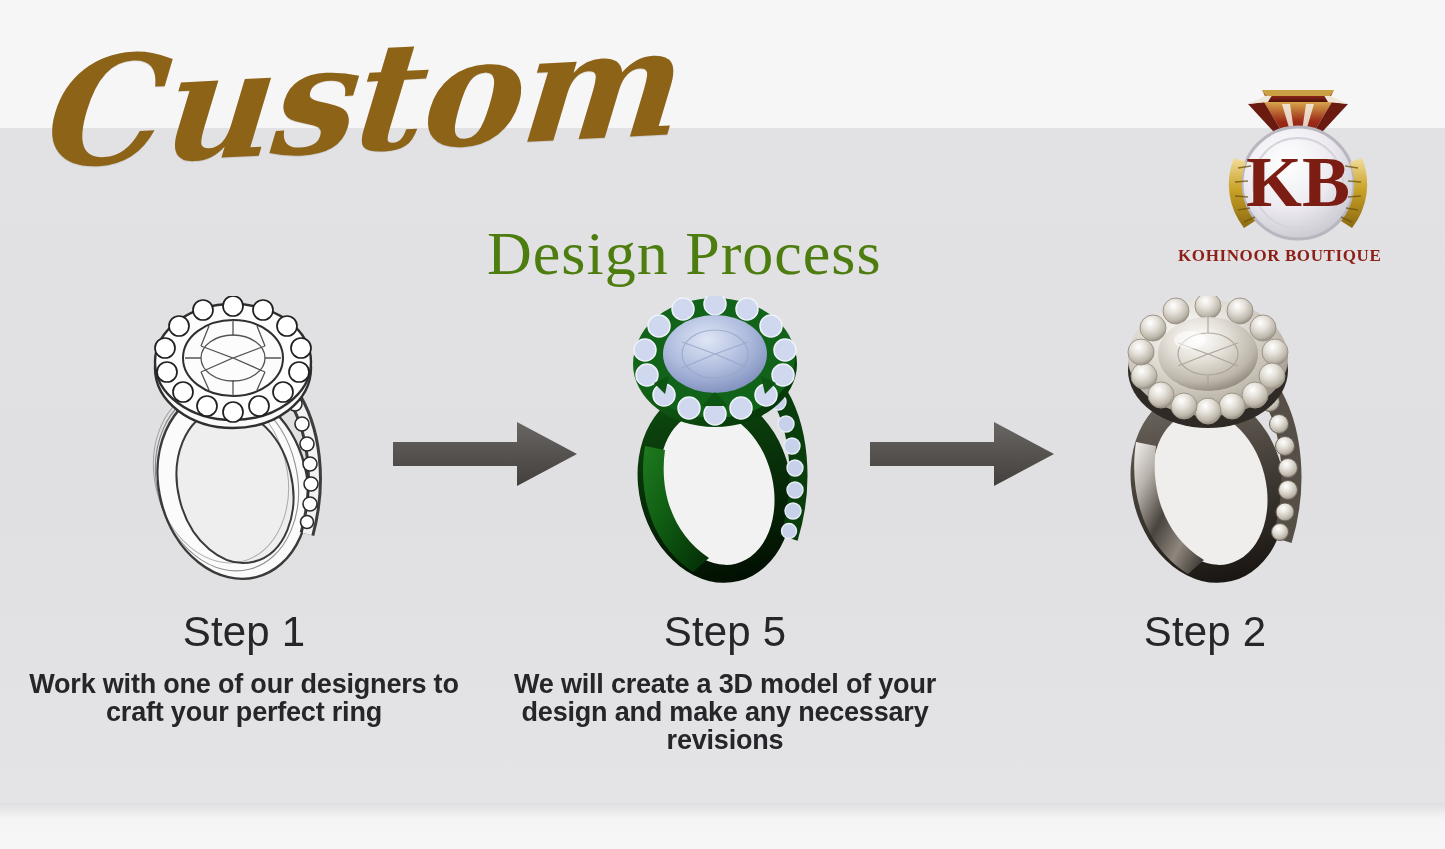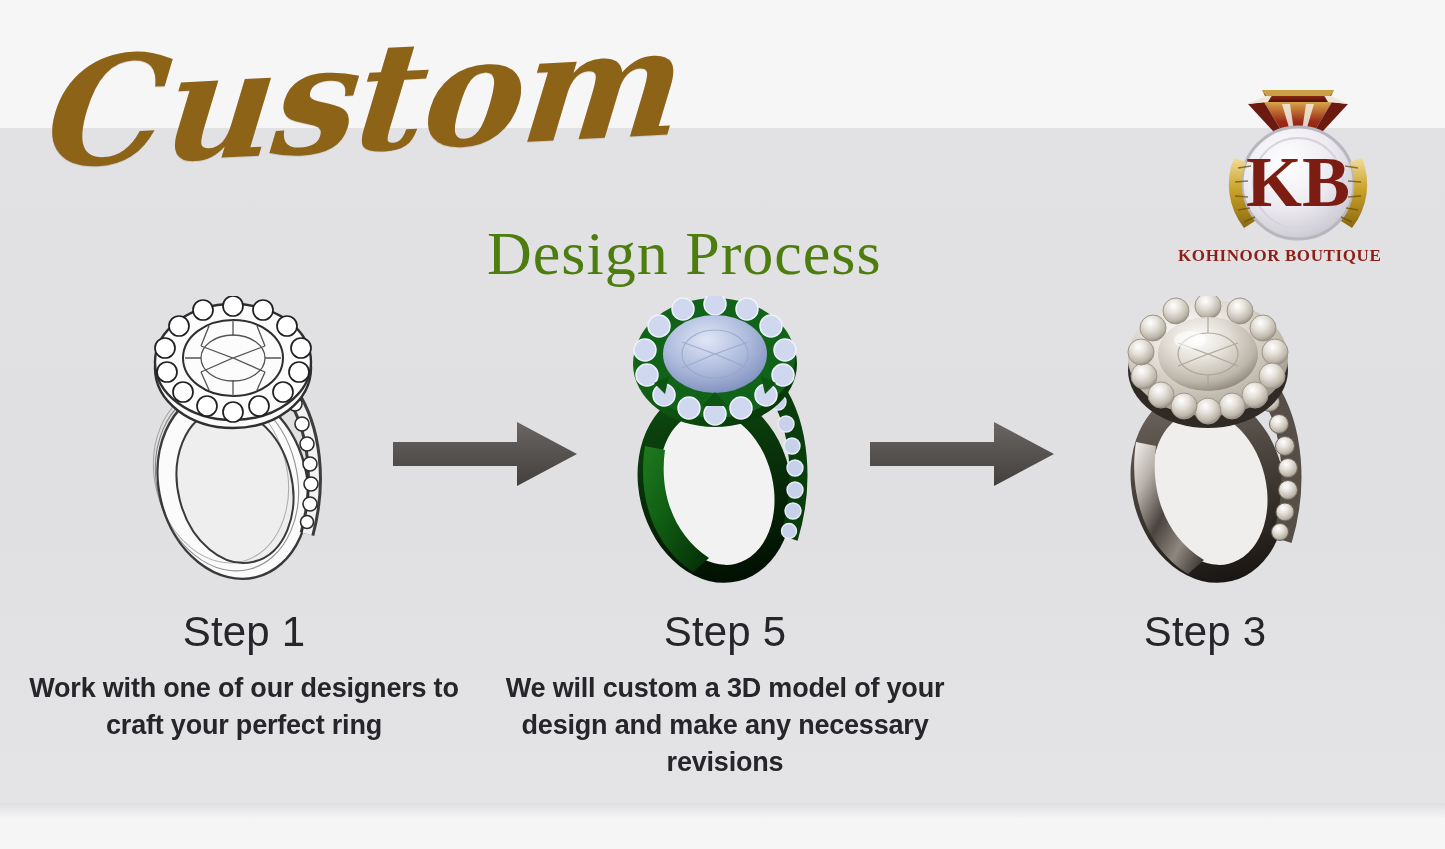--- a/index.html
+++ b/index.html
@@ -69,21 +69,21 @@
   .cap.c1{left:14px;width:460px;}
   .cap.c2{left:505px;width:440px;}
   .cap.c3{left:975px;width:460px;}
   .cap-title{
     color:#25252a;font-family:"Liberation Sans", sans-serif;
     font-weight:400;font-size:42px;line-height:52px;letter-spacing:.2px;
   }
   .cap-body{
     margin-top:12px;
     color:#25252a;font-family:"Liberation Sans", sans-serif;
-    font-weight:600;font-size:27px;line-height:37px;letter-spacing:-.2px;
+    font-weight:600;font-size:27px;line-height:28px;letter-spacing:-.2px;
   }
 </style>
 </head>
 <body>
 
 <div id="page">
 
   <div class="band-top"></div>
   <div class="band-mid"></div>
   <div class="band-bot"></div>
@@ -366,21 +366,21 @@
 
   <div class="captions">
 
     <div class="cap c1">
       <div class="cap-title">Step 1</div>
       <div class="cap-body">Work with one of our designers to craft your perfect ring</div>
     </div>
 
     <div class="cap c2">
       <div class="cap-title">Step 5</div>
-      <div class="cap-body">We will custom a 3D model of your design and make any necessary revisions</div>
+      <div class="cap-body">We will create a 3D model of your design and make any necessary revisions</div>
     </div>
 
     <div class="cap c3">
-      <div class="cap-title">Step 3</div>
+      <div class="cap-title">Step 2</div>
     </div>
   </div>
 
 </div>
 
 </body></html>

